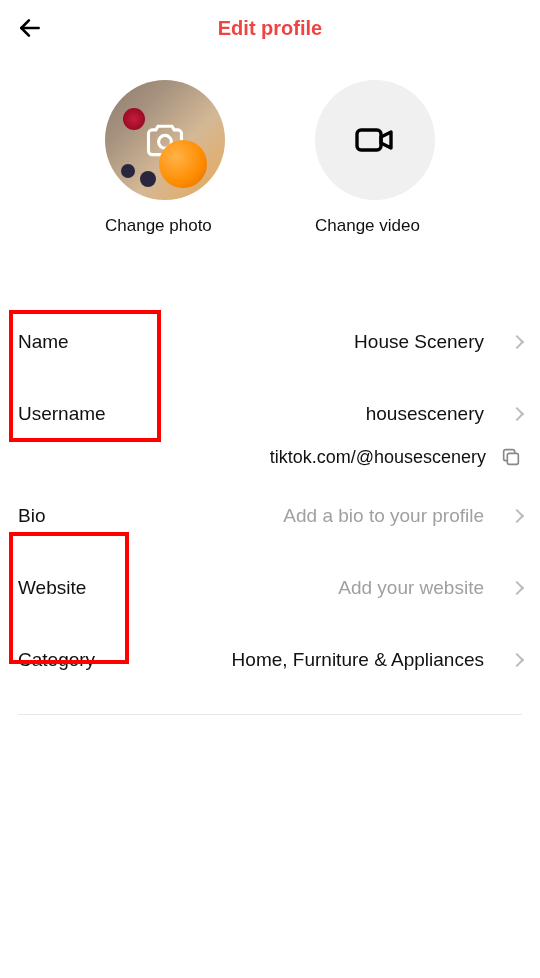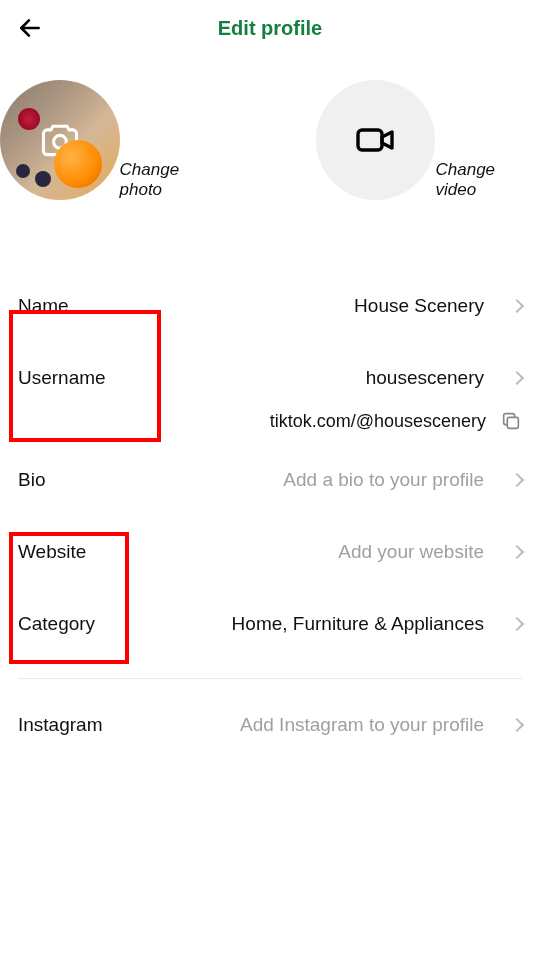--- a/index.html
+++ b/index.html
@@ -24,33 +24,32 @@
       top: 14px;
       width: 28px;
       height: 28px;
       display: flex;
       align-items: center;
       justify-content: center;
     }
     .title {
       font-size: 20px;
       font-weight: 700;
-      color: #15803d;
+      color: #ef4444;
     }
     .avatars {
       display: flex;
       justify-content: center;
       gap: 90px;
       margin-top: 24px;
     }
     .avatar-col {
       display: flex;
-      flex-direction: row;
-      align-items: flex-end;
-      font-style: italic;
+      flex-direction: column;
+      align-items: flex-start;
     }
     .avatar-circle {
       width: 120px;
       height: 120px;
       border-radius: 60px;
       display: flex;
       align-items: center;
       justify-content: center;
       position: relative;
       overflow: hidden;
@@ -224,27 +223,20 @@
   <div class="row">
     <div class="row-label">Category</div>
     <div class="row-value">
       <span>Home, Furniture &amp; Appliances</span>
       <span class="chevron"></span>
     </div>
   </div>
 
   <div class="divider"></div>
 
-  <div class="row">
-    <div class="row-label">Instagram</div>
-    <div class="row-value placeholder">
-      <span>Add Instagram to your profile</span>
-      <span class="chevron"></span>
-    </div>
-  </div>
 </div>
 
 <div class="highlight-box" id="box1" style="top: 310px; left: 9px; width: 152px; height: 132px;"></div>
 <div class="highlight-box" id="box2" style="top: 532px; left: 9px; width: 120px; height: 132px;"></div>
 <svg class="arrow-svg" width="540" height="978">
   <defs>
     <marker id="ah" markerWidth="10" markerHeight="10" refX="7" refY="3" orient="auto">
       <path d="M0,0 L8,3 L0,6 Z" fill="#ff0000"></path>
     </marker>
   </defs>

